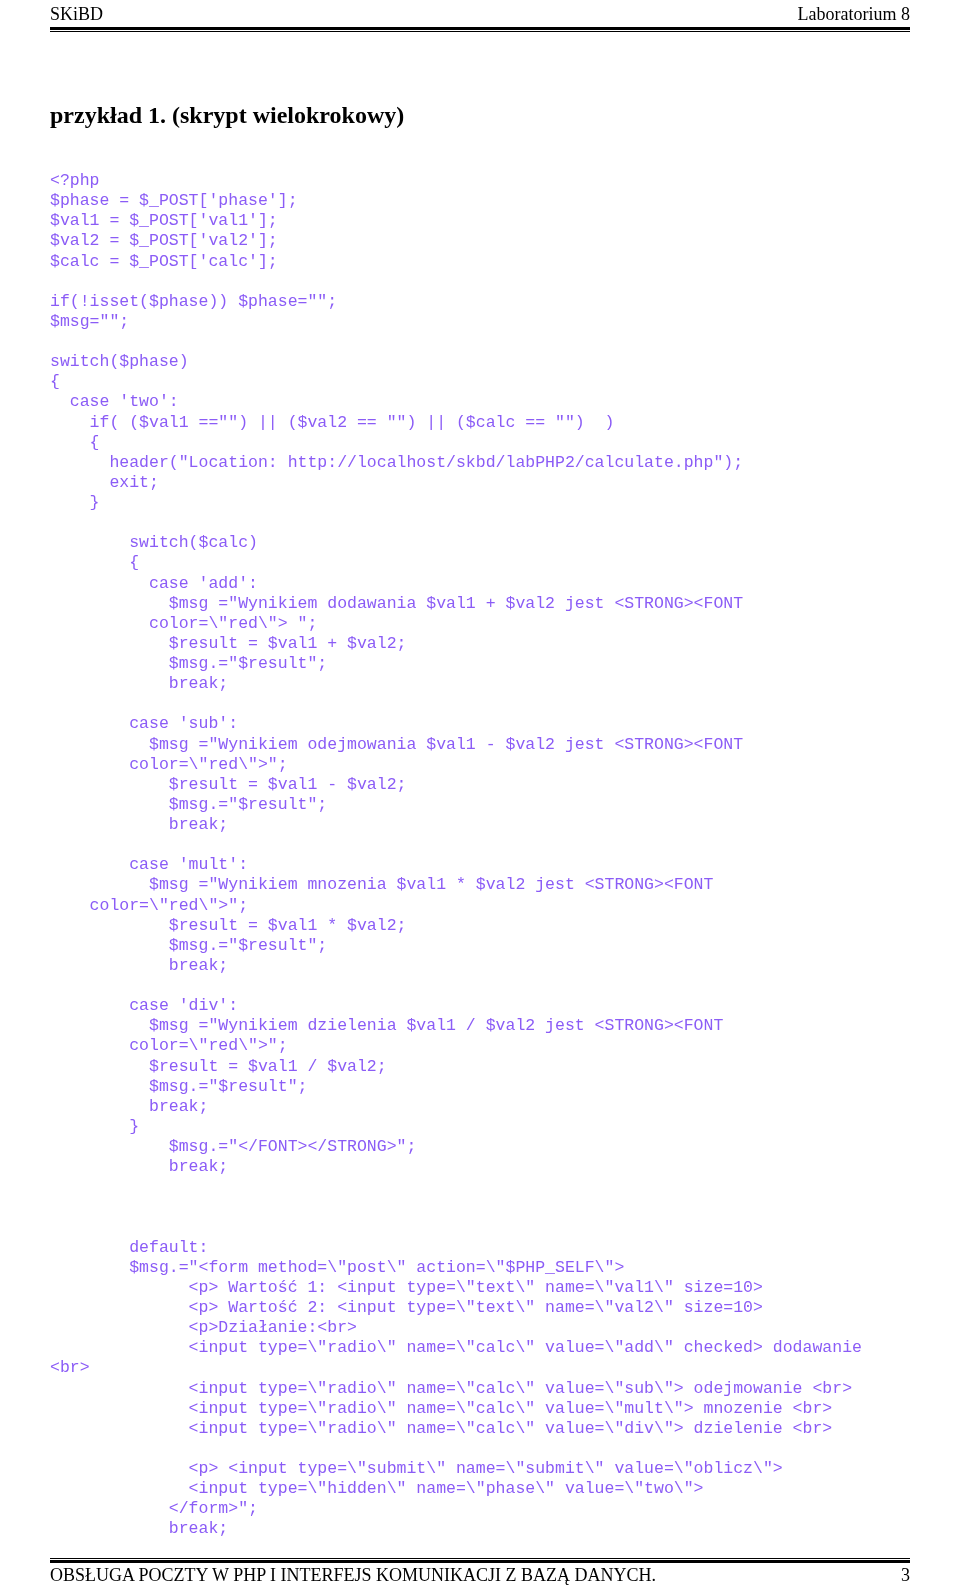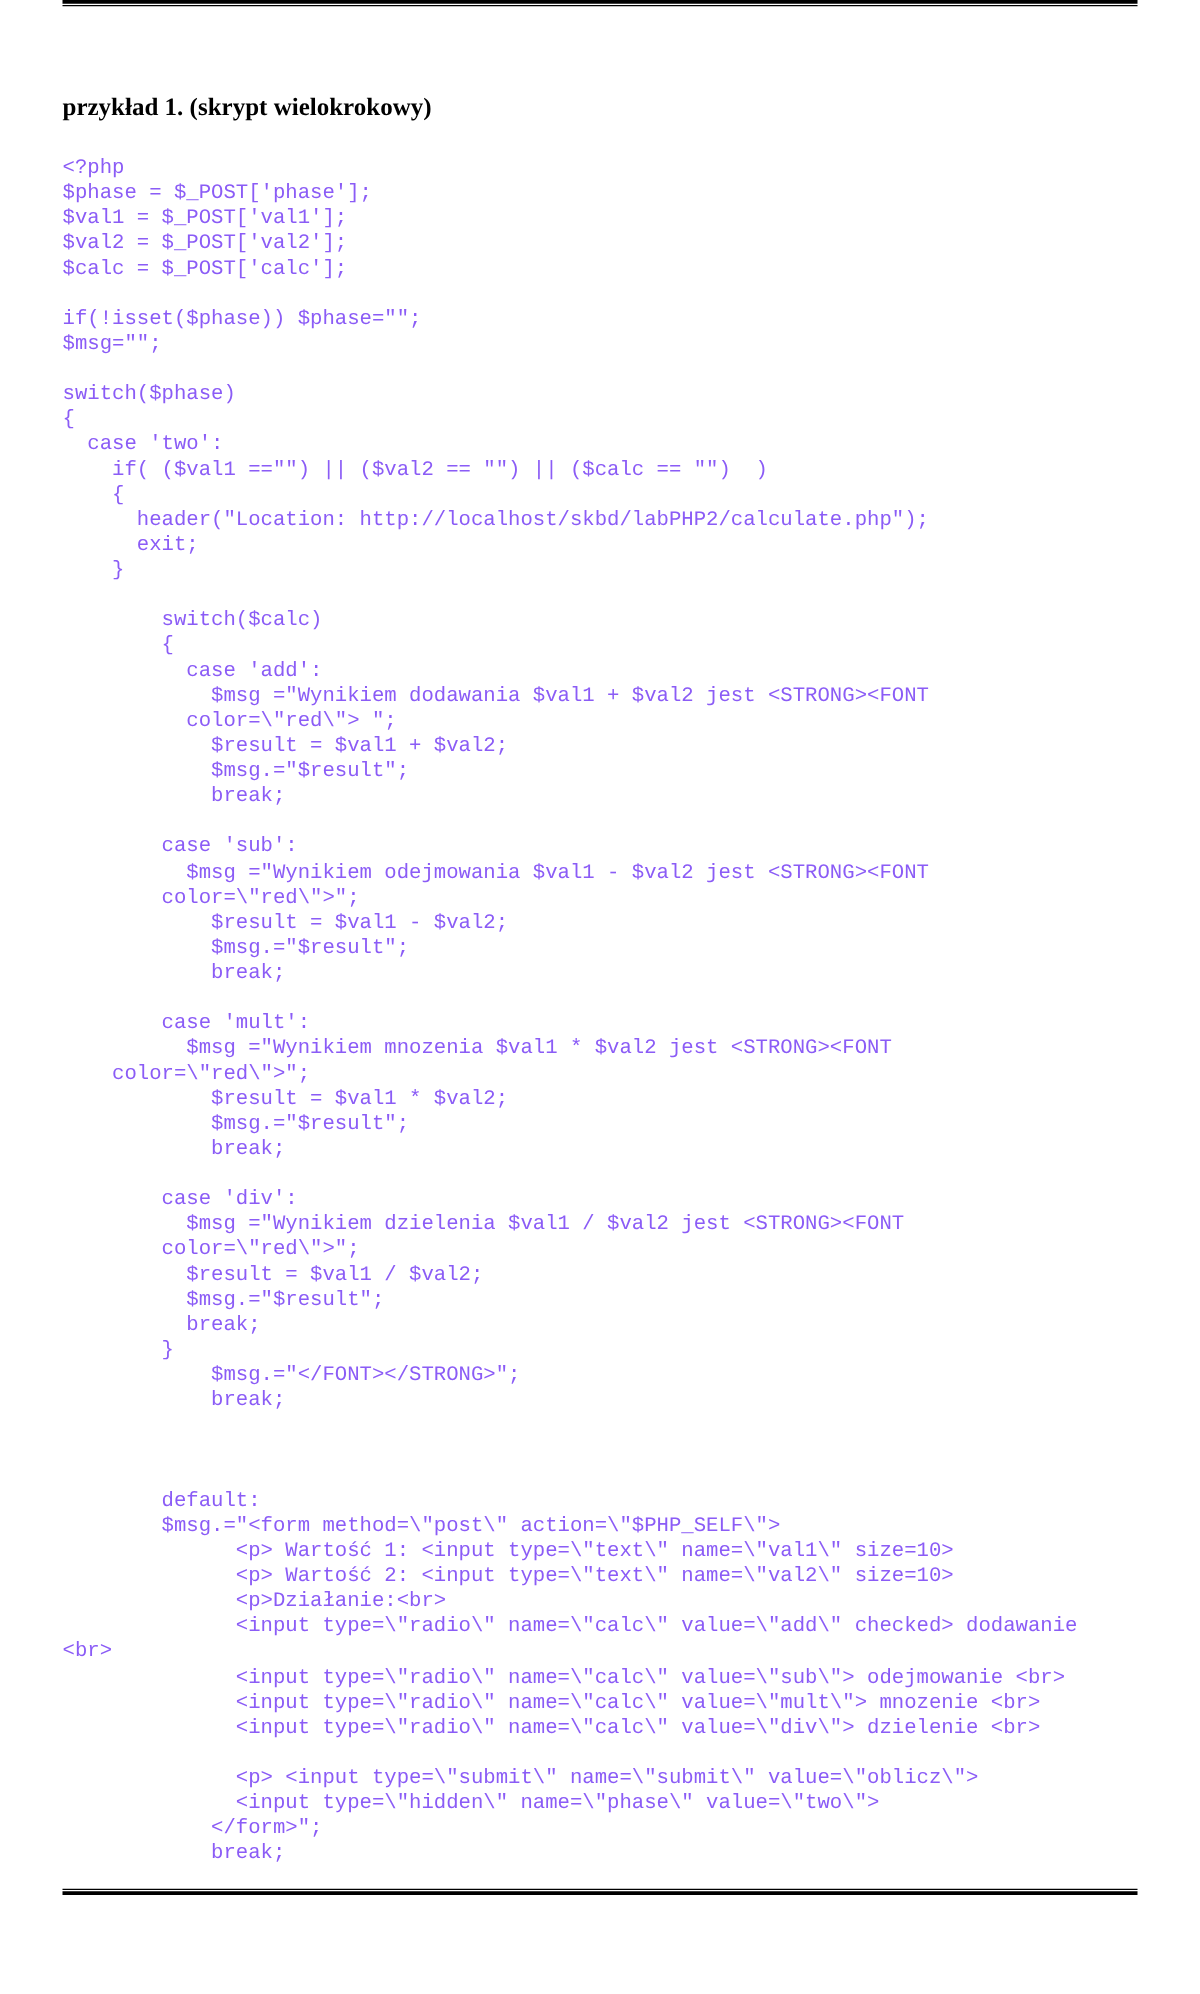--- a/index.html
+++ b/index.html
@@ -28,22 +28,22 @@
     height: 1px;
     background: #000;
     margin: 0 50px 0 50px;
   }
   .content {
     padding: 70px 50px 10px 50px;
   }
   .section-title {
     font-family: "Times New Roman", Times, serif;
     font-weight: bold;
-    font-size: 20px;
-    margin-bottom: 26px;
+    font-size: 24px;
+    margin-bottom: 42px;
   }
   pre.code {
     font-family: "Lucida Console", "Courier New", monospace;
     font-size: 16.5px;
     line-height: 1.22;
     white-space: pre;
     color: #8b5cf6;
     font-weight: 500;
   }
   .footer-rule-thin {
@@ -68,20 +68,24 @@
   }
   .page-num {
     font-size: 18px;
   }
 </style>
 </head>
 <body>
 
 <div class="page">
 
+  <div class="header-row">
+    <span>SKiBD</span>
+    <span>Laboratorium 8</span>
+  </div>
   <div class="header-rule"></div>
   <div class="header-rule-thin"></div>
 
   <div class="content">
     <div class="section-title">przykład 1. (skrypt wielokrokowy)</div>
     <pre class="code">&lt;?php
 $phase = $_POST['phase'];
 $val1 = $_POST['val1'];
 $val2 = $_POST['val2'];
 $calc = $_POST['calc'];
@@ -145,14 +149,18 @@
               &lt;input type=\"radio\" name=\"calc\" value=\"div\"&gt; dzielenie &lt;br&gt;
 
               &lt;p&gt; &lt;input type=\"submit\" name=\"submit\" value=\"oblicz\"&gt;
               &lt;input type=\"hidden\" name=\"phase\" value=\"two\"&gt;
             &lt;/form&gt;";
             break;</pre>
   </div>
 
   <div class="footer-rule-thin"></div>
   <div class="footer-rule"></div>
+  <div class="footer-row">
+    <span class="footer-text">OBSŁUGA POCZTY W PHP I INTERFEJS KOMUNIKACJI Z BAZĄ DANYCH.</span>
+    <span class="page-num">3</span>
+  </div>
 
 </div>
 
 </body></html>

